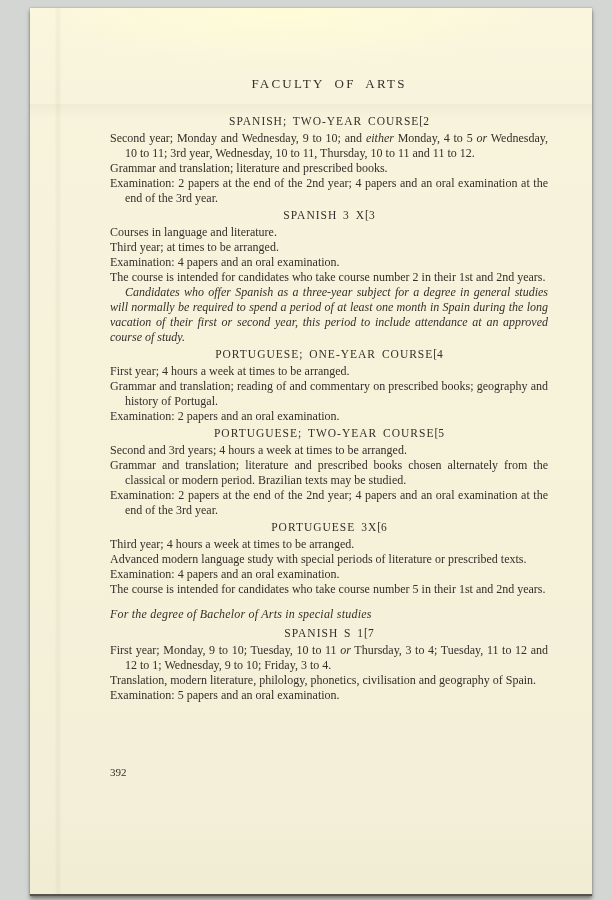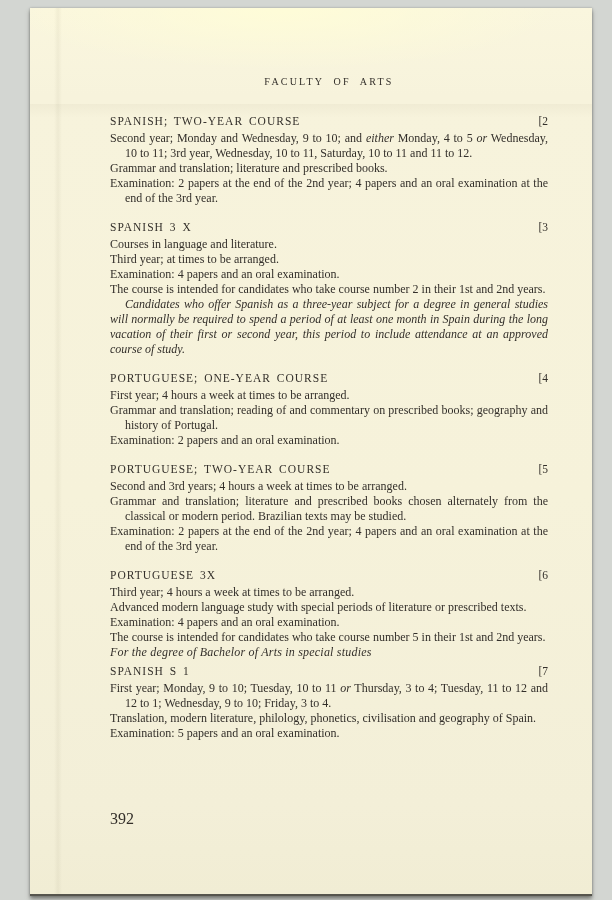--- a/index.html
+++ b/index.html
@@ -26,72 +26,73 @@
     background:linear-gradient(90deg,rgba(120,110,80,0) 0%,rgba(120,110,80,0.07) 50%,rgba(120,110,80,0) 100%);
   }
   
   .page::after{
     content:"";position:absolute;left:0;right:0;top:96px;height:14px;
     background:linear-gradient(180deg,rgba(110,100,70,0.05),rgba(110,100,70,0));
   }
   .running-head{
     position:absolute;top:68px;left:80px;width:438px;
     text-align:center;
-    font-size:10px;
+    font-size:13px;
     letter-spacing:2.2px;
     word-spacing:5px;
     color:#332f2a;
   }
   .content{
     position:absolute;top:106px;left:80px;width:438px;
     color:#332f2a;
     font-size:12px;
     line-height:15px;
   }
-  .section{margin-top:14px;}
+  .section{margin-top:2px;}
   .section:first-child{margin-top:0;}
   .heading-row{
-    display:flex;justify-content:space-between;align-items:baseline;
+    display:flex;justify-content:center;align-items:baseline;
     font-size:11.5px;
     letter-spacing:1px;
     word-spacing:2px;
     margin-bottom:3px;
     line-height:14px;
   }
   .heading-row .ref{letter-spacing:0;}
   .para{
     text-align:justify;
     margin:0;
   }
   .para.hang{padding-left:15px;text-indent:-15px;}
   .para.indent{text-indent:15px;font-style:italic;}
   .para .it{font-style:italic;}
   .degree-note{
     font-style:italic;
+    margin-top:10px;
     margin-bottom:2px;
     letter-spacing:0.2px;
   }
   .section.has-note{margin-top:4px;}
   .page-number{
-    position:absolute;top:802px;left:80px;
-    font-size:16px;color:#332f2a;
+    position:absolute;top:758px;left:80px;
+    font-size:11px;color:#332f2a;
   }
 </style>
 </head>
 <body>
 
 <div class="page">
   <div class="running-head">FACULTY OF ARTS</div>
   <div class="content" id="sections">
       <div class="section">
         <div class="heading-row">
           <span>SPANISH; TWO-YEAR COURSE</span>
           <span class="ref">[2</span>
         </div>
-        <p class="para hang"><span>Second year; Monday and Wednesday, 9 to 10; and </span><span class="it">either</span><span> Monday, 4 to 5 </span><span class="it">or</span><span> Wednesday, 10 to 11; 3rd year, Wednesday, 10 to 11, Saturday, 10 to 11 and 11 to 12.</span></p>
+        <p class="para hang"><span>Second year; Monday and Wednesday, 9 to 10; and </span><span class="it">either</span><span> Monday, 4 to 5 </span><span class="it">or</span><span> Wednesday, 10 to 11; 3rd year, Wednesday, 10 to 11, Thursday, 10 to 11 and 11 to 12.</span></p>
         <p class="para hang"><span>Grammar and translation; literature and prescribed books.</span></p>
         <p class="para hang"><span>Examination: 2 papers at the end of the 2nd year; 4 papers and an oral examination at the end of the 3rd year.</span></p>
       </div>
       <div class="section">
         <div class="heading-row">
           <span>SPANISH 3 X</span>
           <span class="ref">[3</span>
         </div>
         <p class="para hang"><span>Courses in language and literature.</span></p>
         <p class="para hang"><span>Third year; at times to be arranged.</span></p>

